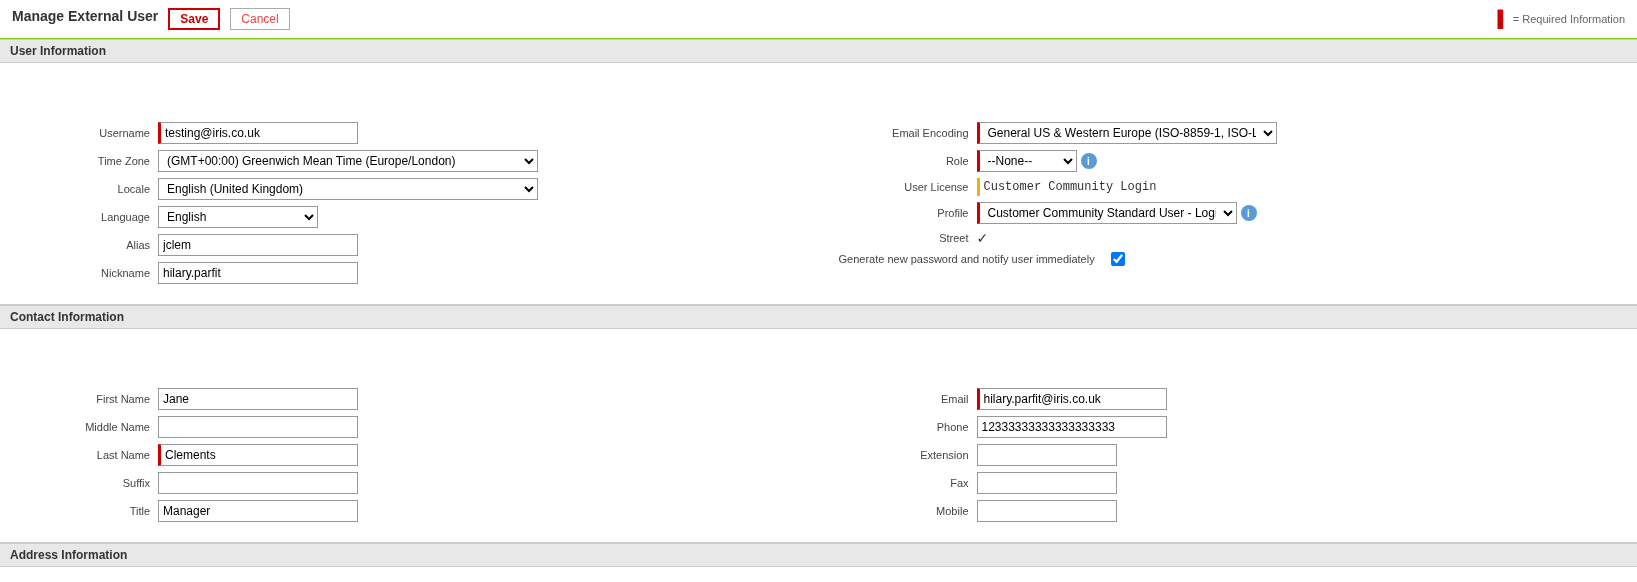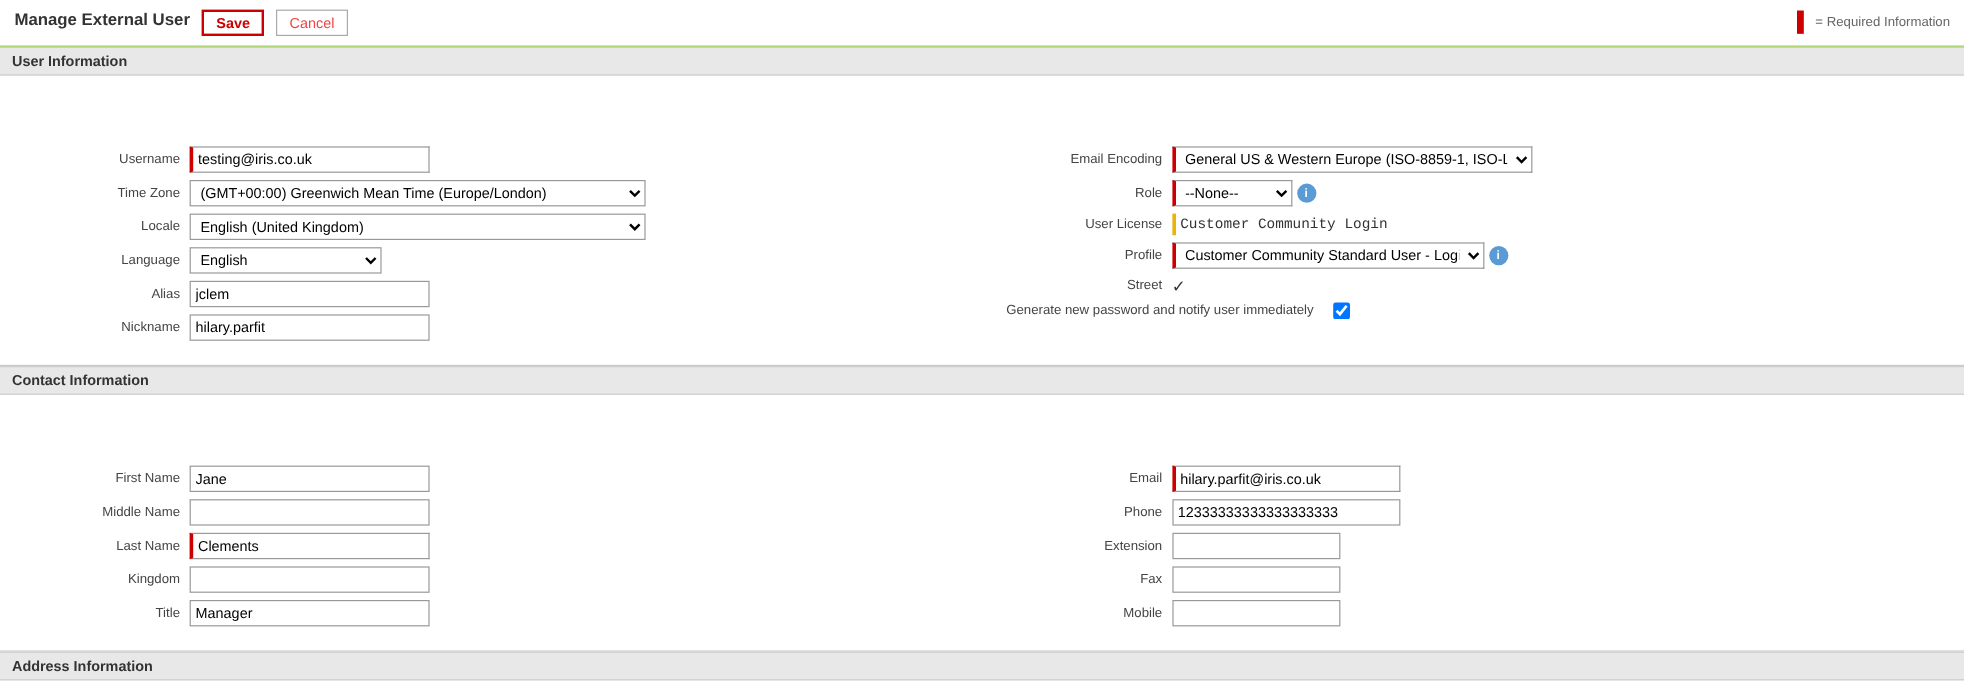--- a/index.html
+++ b/index.html
@@ -180,21 +180,21 @@
         </div>
         <div class="form-row">
           <label class="form-label">Middle Name</label>
           <input type="text" class="form-control input-medium" value="" style="">
         </div>
         <div class="form-row">
           <label class="form-label">Last Name</label>
           <input type="text" class="form-control input-medium required-border" value="Clements" style="">
         </div>
         <div class="form-row">
-          <label class="form-label">Kingdom</label>
+          <label class="form-label">Suffix</label>
           <input type="text" class="form-control input-medium" value="" style="">
         </div>
         <div class="form-row">
           <label class="form-label">Title</label>
           <input type="text" class="form-control input-medium" value="Manager" style="">
         </div>
       </div>
 
       <div class="form-column">
         <div class="form-row">

